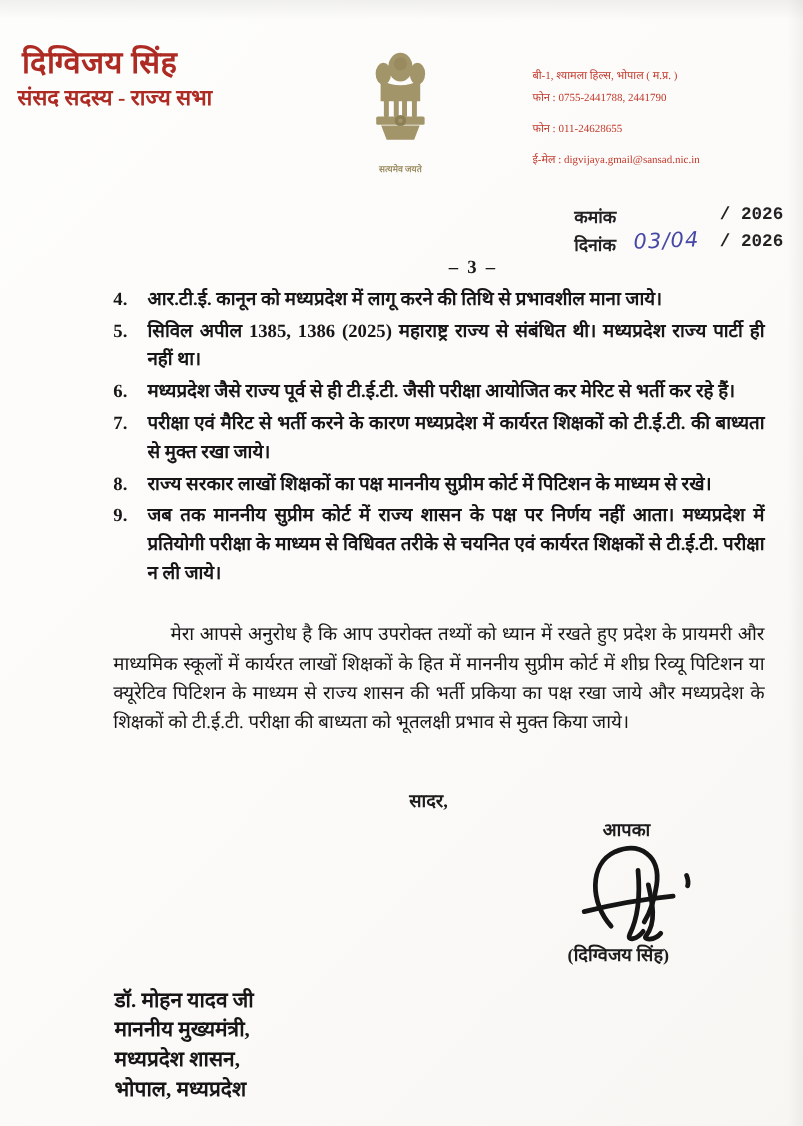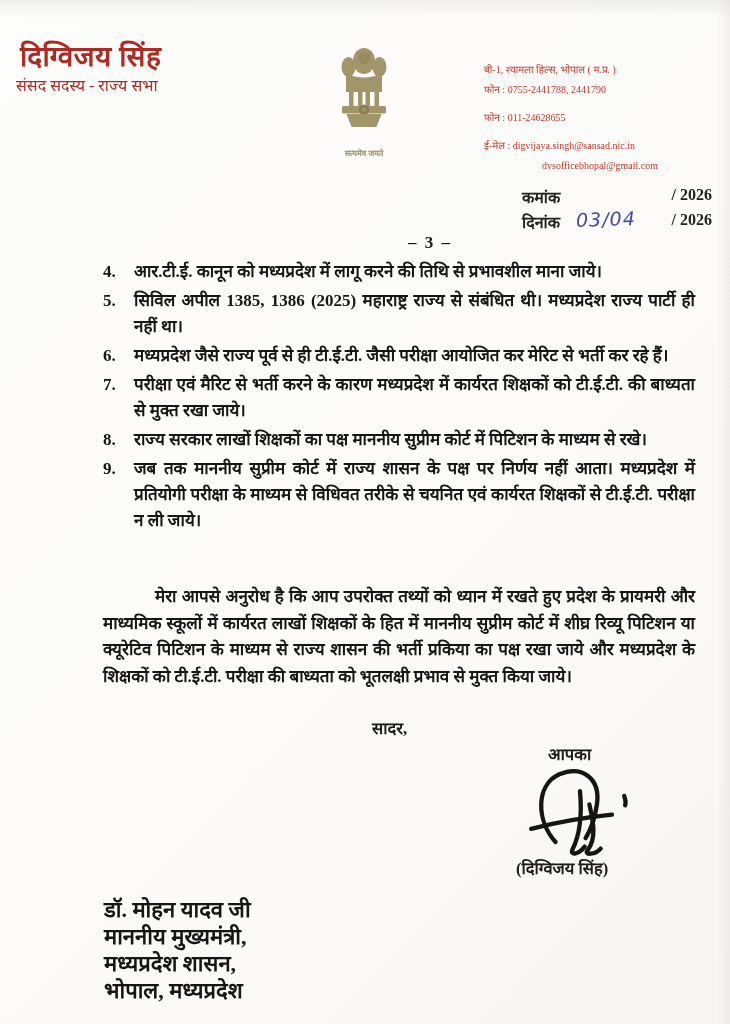--- a/index.html
+++ b/index.html
@@ -17,21 +17,21 @@
   }
 
   
   .sender-name {
     position: absolute; left: 20px; top: 36px;
     font-size: 28px; font-weight: bold; color: #ad2b23;
     letter-spacing: 0.5px; white-space: nowrap;
   }
   .sender-designation {
     position: absolute; left: 16px; top: 74px;
-    font-size: 16px; font-weight: normal; color: #ad2b23;
+    font-size: 20px; font-weight: bold; color: #ad2b23;
     white-space: nowrap;
   }
 
   .emblem-wrap {
     position: absolute; left: 328px; top: 46px;
     width: 72px; text-align: center;
     filter: blur(0.3px);
   }
   .emblem-wrap svg { display: block; margin: 0 auto; }
   .emblem-motto {
@@ -48,21 +48,21 @@
   .contact-gap { height: 8px; }
   .contact-email2 { padding-left: 58px; }
 
   
   .ref-block {
     position: absolute; left: 510px; top: 186px;
     font-size: 16px; font-weight: bold; color: #222;
   }
   .ref-row { position: relative; height: 25px; width: 190px; margin-left: 12px; }
   .ref-label { display: inline-block; }
-  .ref-year { position: absolute; right: 0; top: 0; }
+  .ref-year { position: absolute; right: 0; top: 0; font-family: Liberation Mono, monospace; }
   .handwritten-date {
     position: absolute; left: 54px; top: -3px;
     font-family: "DejaVu Sans", sans-serif;
     font-style: italic; font-weight: normal;
     font-size: 19px; color: #4747a6;
     transform: rotate(-2deg); letter-spacing: 1px;
     white-space: nowrap;
   }
 
   .page-marker {
@@ -76,34 +76,34 @@
   .points-list {
     position: absolute; left: 103px; top: 259px; width: 592px;
     font-size: 17px; font-weight: 600; color: #161616;
   }
   .point-item { display: flex; margin-bottom: 3px; line-height: 26px; }
   .point-number { width: 31px; flex: 0 0 31px; }
   .point-text { flex: 1; text-align: justify; }
 
   .closing-paragraph {
     position: absolute; left: 103px; top: 564px; width: 592px;
-    font-size: 17px; font-weight: 700; color: #161616;
-    line-height: 26.5px; text-align: justify; text-indent: 52px; margin-top: 20px;
+    font-size: 17px; font-weight: 400; color: #161616;
+    line-height: 26.5px; text-align: justify; text-indent: 52px;
   }
 
   
   .regards   { position: absolute; left: 372px; top: 716px; font-size: 16.5px; font-weight: 600; }
   .yours     { position: absolute; left: 548px; top: 742px; font-size: 16.5px; font-weight: 600; }
   .signature { position: absolute; left: 524px; top: 763px; }
   .signature-name { position: absolute; left: 516px; top: 856px; font-size: 16.5px; font-weight: 600; white-space: nowrap; }
 
   
   .addressee {
     position: absolute; left: 104px; top: 896px;
-    font-size: 22px; font-weight: 600; color: #161616;
+    font-size: 19px; font-weight: 600; color: #161616;
     line-height: 27px;
   }
   .addressee-line { display: block; }
 
   
   .scan-shade-top {
     position: absolute; left: 0; top: 0; width: 100%; height: 18px;
     background: linear-gradient(180deg, rgba(180,180,178,0.18), rgba(180,180,178,0));
     pointer-events: none;
   }
@@ -144,22 +144,21 @@
     </svg>
     <div class="emblem-motto">सत्यमेव जयते</div>
   </div>
 
   <div class="contact-block">
     <span class="contact-line">बी-1, श्यामला हिल्स, भोपाल ( म.प्र. )</span>
     <span class="contact-line">फोन : 0755-2441788, 2441790</span>
     <div class="contact-gap"></div>
     <span class="contact-line">फोन : 011-24628655</span>
     <div class="contact-gap"></div>
-    <span class="contact-line">ई-मेल : digvijaya.singh@sansad.nic.in</span>
-    <span class="contact-line contact-email2">dvsofficebhopal@gmail.com</span>
+    <span class="contact-line">ई-मेल : digvijaya.gmail@sansad.nic.in</span>
   </div>
 
   <div class="ref-block">
     <div class="ref-row">
       <span class="ref-label">कमांक</span>
       <span class="ref-year">/ 2026</span>
     </div>
     <div class="ref-row">
       <span class="ref-label">दिनांक</span>
       <span class="handwritten-date">03/04</span>

